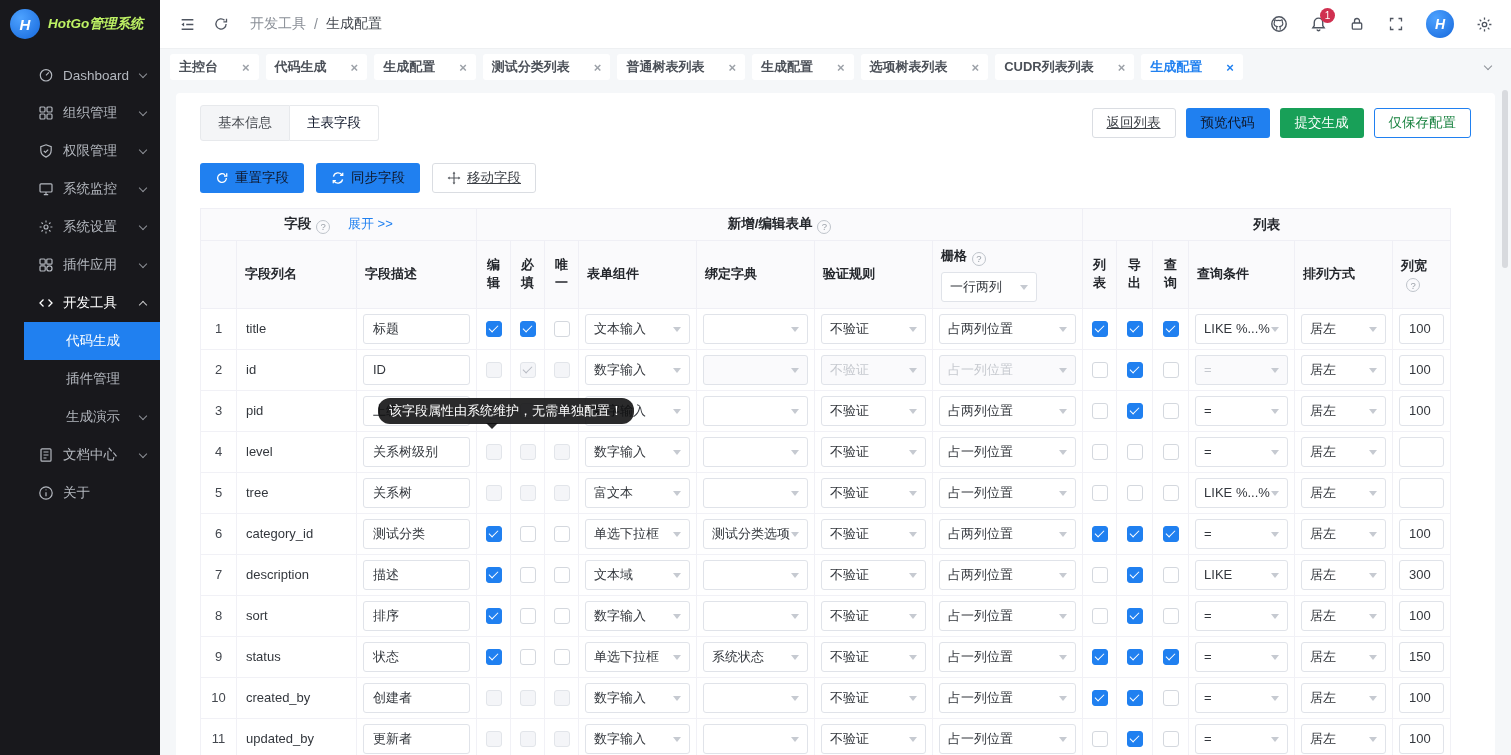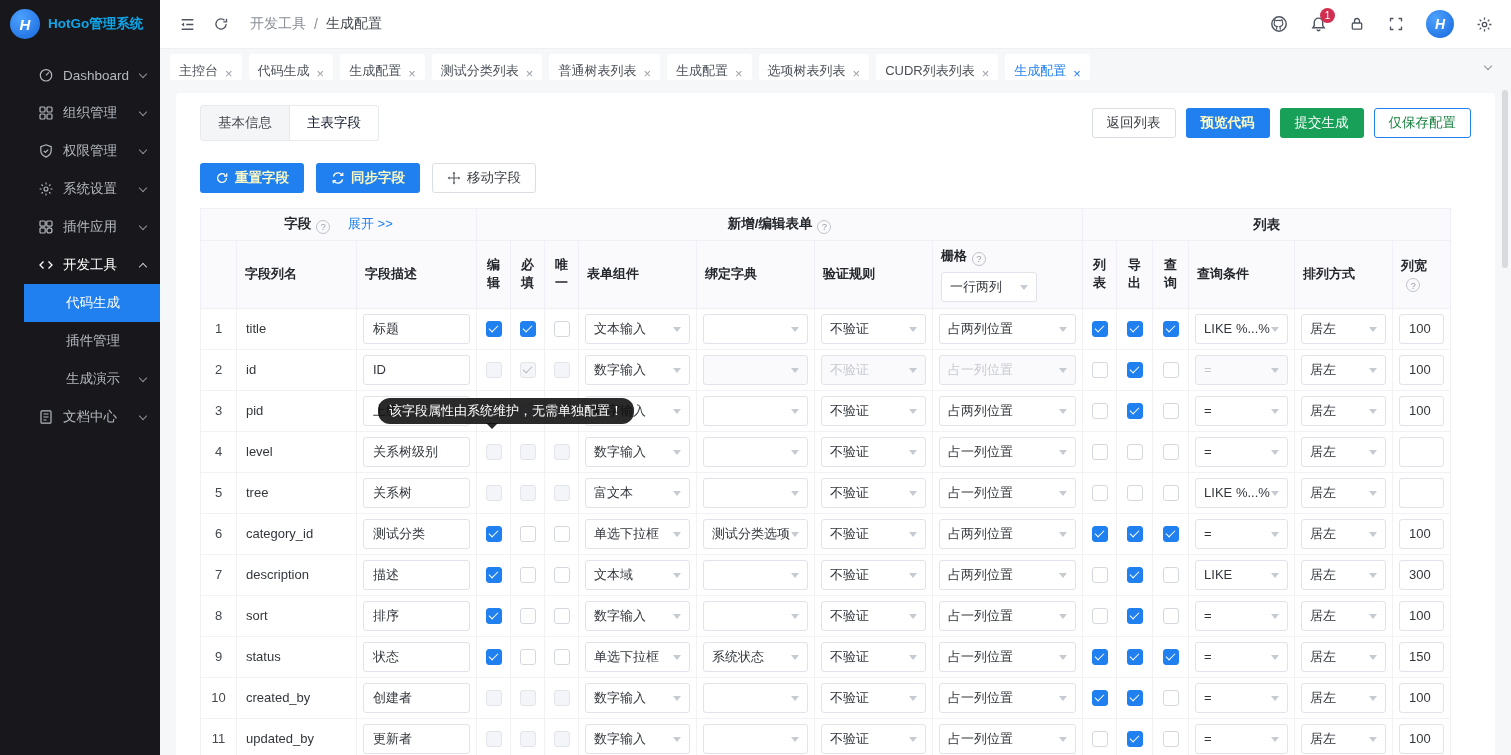--- a/index.html
+++ b/index.html
@@ -4,21 +4,21 @@
 <style>
   * { margin:0; padding:0; box-sizing:border-box; }
   html,body { width:1511px; height:755px; overflow:hidden; }
   body { font-family:"Liberation Sans","DejaVu Sans",sans-serif; font-size:14px; color:#2b2f36; background:#f5f7f9; position:relative; }
   .layout { display:flex; height:100%; }
 
   
   .sidebar { width:160px; background:#18181c; flex-shrink:0; display:flex; flex-direction:column; overflow:hidden; }
   .logo-row { height:48px; display:flex; align-items:center; gap:8px; padding:0 10px; cursor:pointer; }
   .logo-circle { width:30px; height:30px; border-radius:50%; background:radial-gradient(circle at 35% 30%, #4da2ff, #1668dc); color:#fff; display:flex; align-items:center; justify-content:center; font-weight:bold; font-size:15px; font-style:italic; flex-shrink:0; }
-  .app-title { color:#0ea5e9; font-size:13.5px; font-weight:600; white-space:nowrap; }
+  .app-title { color:#bef264; font-size:13.5px; font-weight:600; white-space:nowrap;font-style:italic; }
   .menu { margin-top:8px; }
   .menu-item { height:38px; display:flex; align-items:center; gap:9px; padding:0 14px; font-size:13.5px; color:#b4b8bf; cursor:pointer; white-space:nowrap;margin-left:24px; }
   .menu-item .mi-label { flex:1; overflow:hidden; }
   .menu-item .micon { width:16px; height:16px; flex-shrink:0; display:flex; align-items:center; justify-content:center; }
   .menu-item.child { padding-left:42px; }
   .menu-item.active { background:#2080f0; color:#fff; }
   .menu-item.open-parent { color:#ffffff; }
   .chev { display:inline-block; width:6px; height:6px; border-right:1.4px solid currentColor; border-bottom:1.4px solid currentColor; transform:rotate(45deg); opacity:.75; margin-top:-3px; }
   .chev.up { transform:rotate(225deg); margin-top:3px; }
 
@@ -28,39 +28,39 @@
   .tico { width:18px; height:18px; display:flex; align-items:center; justify-content:center; color:#4f5560; cursor:pointer; position:relative; flex-shrink:0; }
   .breadcrumb { display:flex; align-items:center; gap:8px; margin-left:4px; font-size:14px; color:#8a8f97; }
   .breadcrumb .bc-cur { color:#44484f; }
   .topbar-right { margin-left:auto; display:flex; align-items:center; gap:21px; }
   .badge { position:absolute; top:-7px; right:-8px; min-width:15px; height:15px; background:#d03050; color:#fff; border-radius:8px; font-size:10px; display:flex; align-items:center; justify-content:center; padding:0 3px; font-style:normal; }
   .avatar { width:28px; height:28px; font-size:14px; cursor:pointer; }
 
   
   .tabbar { height:37px; background:#f5f7f9; border-top:1px solid #eef0f2; display:flex; align-items:center; padding:0 10px; flex-shrink:0; }
   .tab-list { display:flex; align-items:center; gap:7px; }
-  .tab-chip { height:26px; background:#fff; border-radius:3px; display:flex; align-items:flex-end; gap:7px; padding:0 9px; font-size:13px; color:#4b5058; cursor:pointer; white-space:nowrap; }
+  .tab-chip { height:26px; background:#fff; border-radius:3px; display:flex; align-items:center; gap:24px; padding:0 9px; font-size:13px; color:#4b5058; cursor:pointer; white-space:nowrap;font-weight:bold; }
   .tab-chip.active { color:#2080f0; }
   .tab-close { font-size:13px; color:#9ca1a8; line-height:1; cursor:pointer; }
   .tab-chip.active .tab-close { color:#2080f0; }
   .tabbar-more { margin-left:auto; color:#6a6f77; width:26px; height:26px; display:flex; align-items:center; justify-content:center; cursor:pointer; }
 
   
   .content { flex:1; padding:8px 16px 0; min-height:0; }
   .card { background:#fff; border-radius:4px 4px 0 0; height:100%; padding:12px 24px 0; overflow:hidden; }
   .card-head { display:flex; align-items:center; }
   .seg-tabs { display:flex; }
   .seg-tab { height:36px; padding:0 17px; display:flex; align-items:center; font-size:13.5px; background:#f4f5f7; border:1px solid #e7e9ec; color:#45494f; cursor:pointer; white-space:nowrap; }
   .seg-tab:first-child { border-radius:3px 0 0 3px; }
   .seg-tab:last-child { border-radius:0 3px 3px 0; border-left:none; }
   .seg-tab.active { background:#fff; color:#0f172a; }
   .head-btns { margin-left:auto; display:flex; gap:10px; align-items:center; }
   .btn { height:30px; padding:0 14px; border-radius:3px; font-size:13.5px; display:inline-flex; align-items:center; gap:6px; border:1px solid transparent; background:#fff; color:#3b3f45; cursor:pointer; white-space:nowrap; }
-  .btn-default { border-color:#dadde2; }
-  .btn-primary { background:#2080f0; color:#fef9c3;font-weight:bold; }
+  .btn-default { border-color:#dadde2;text-decoration:underline; }
+  .btn-primary { background:#2080f0; color:#0f172a; }
   .btn-success { background:#18a058; color:#fff; }
   .btn-ghost { border-color:#2080f0; color:#15803d; }
   .actions { margin-top:22px; display:flex; gap:12px; }
 
   
   .table-wrap { margin-top:15px; }
   table.gen { border-collapse:collapse; table-layout:fixed; width:1250px; font-size:13px; color:#33373d; }
   .gen th { background:#fafafc; border:1px solid #efeff5; font-weight:600; color:#24272c; text-align:center; }
   .gen td { border:1px solid #f1f1f6; border-top:none; background:#fff; padding:5px 6px; height:40px; text-align:center; }
   .gen .group-row th { height:32px; font-size:13.5px; }
@@ -131,20 +131,32 @@
               <path d="M8 1.8l5.2 1.9v3.6c0 3.1-2.1 5.5-5.2 6.8-3.1-1.3-5.2-3.7-5.2-6.8V3.7z" fill="none" stroke="currentColor" stroke-width="1.2"></path>
               <path d="M5.8 7.8l1.6 1.6 2.8-2.8" fill="none" stroke="currentColor" stroke-width="1.2"></path>
             </svg>
           </span>
           <span class="mi-label">权限管理</span>
           <i class="chev"></i>
         </div>
         <div class="menu-item">
           <span class="micon">
             <svg class="ic" width="16" height="16" viewBox="0 0 16 16">
+              <g fill="none" stroke="currentColor" stroke-width="1.2">
+                <rect x="2" y="2.8" width="12" height="8.2" rx="1"></rect>
+                <path d="M5.8 13.6h4.4M8 11v2.6"></path>
+              </g>
+            </svg>
+          </span>
+          <span class="mi-label">系统监控</span>
+          <i class="chev"></i>
+        </div>
+        <div class="menu-item">
+          <span class="micon">
+            <svg class="ic" width="16" height="16" viewBox="0 0 16 16">
               <g fill="none" stroke="currentColor" stroke-width="1.1">
                 <circle cx="8" cy="8" r="2"></circle>
                 <path d="M8 1.6v2M8 12.4v2M1.6 8h2M12.4 8h2M3.5 3.5l1.4 1.4M11.1 11.1l1.4 1.4M12.5 3.5l-1.4 1.4M4.9 11.1l-1.4 1.4"></path>
               </g>
             </svg>
           </span>
           <span class="mi-label">系统设置</span>
           <i class="chev"></i>
         </div>
         <div class="menu-item">
@@ -184,20 +196,31 @@
           <span class="micon">
             <svg class="ic" width="16" height="16" viewBox="0 0 16 16">
               <g fill="none" stroke="currentColor" stroke-width="1.2">
                 <rect x="3" y="1.8" width="10" height="12.4" rx="1"></rect>
                 <path d="M5.5 5h5M5.5 8h5M5.5 11h3"></path>
               </g>
             </svg>
           </span>
           <span class="mi-label">文档中心</span>
           <i class="chev"></i>
+        </div>
+        <div class="menu-item">
+          <span class="micon">
+            <svg class="ic" width="16" height="16" viewBox="0 0 16 16">
+              <g fill="none" stroke="currentColor" stroke-width="1.2">
+                <circle cx="8" cy="8" r="6.2"></circle>
+                <path d="M8 7.2v4M8 4.6v.6"></path>
+              </g>
+            </svg>
+          </span>
+          <span class="mi-label">关于</span>
         </div>
       </nav>
   </aside>
 
   <div class="main">
 
     <header class="topbar">
       <span class="tico">
         <svg class="ic" width="17" height="17" viewBox="0 0 16 16">
             <path d="M2.5 3.5h11M6.8 8h6.7M2.5 12.5h11" stroke="currentColor" stroke-width="1.3" fill="none"></path>

